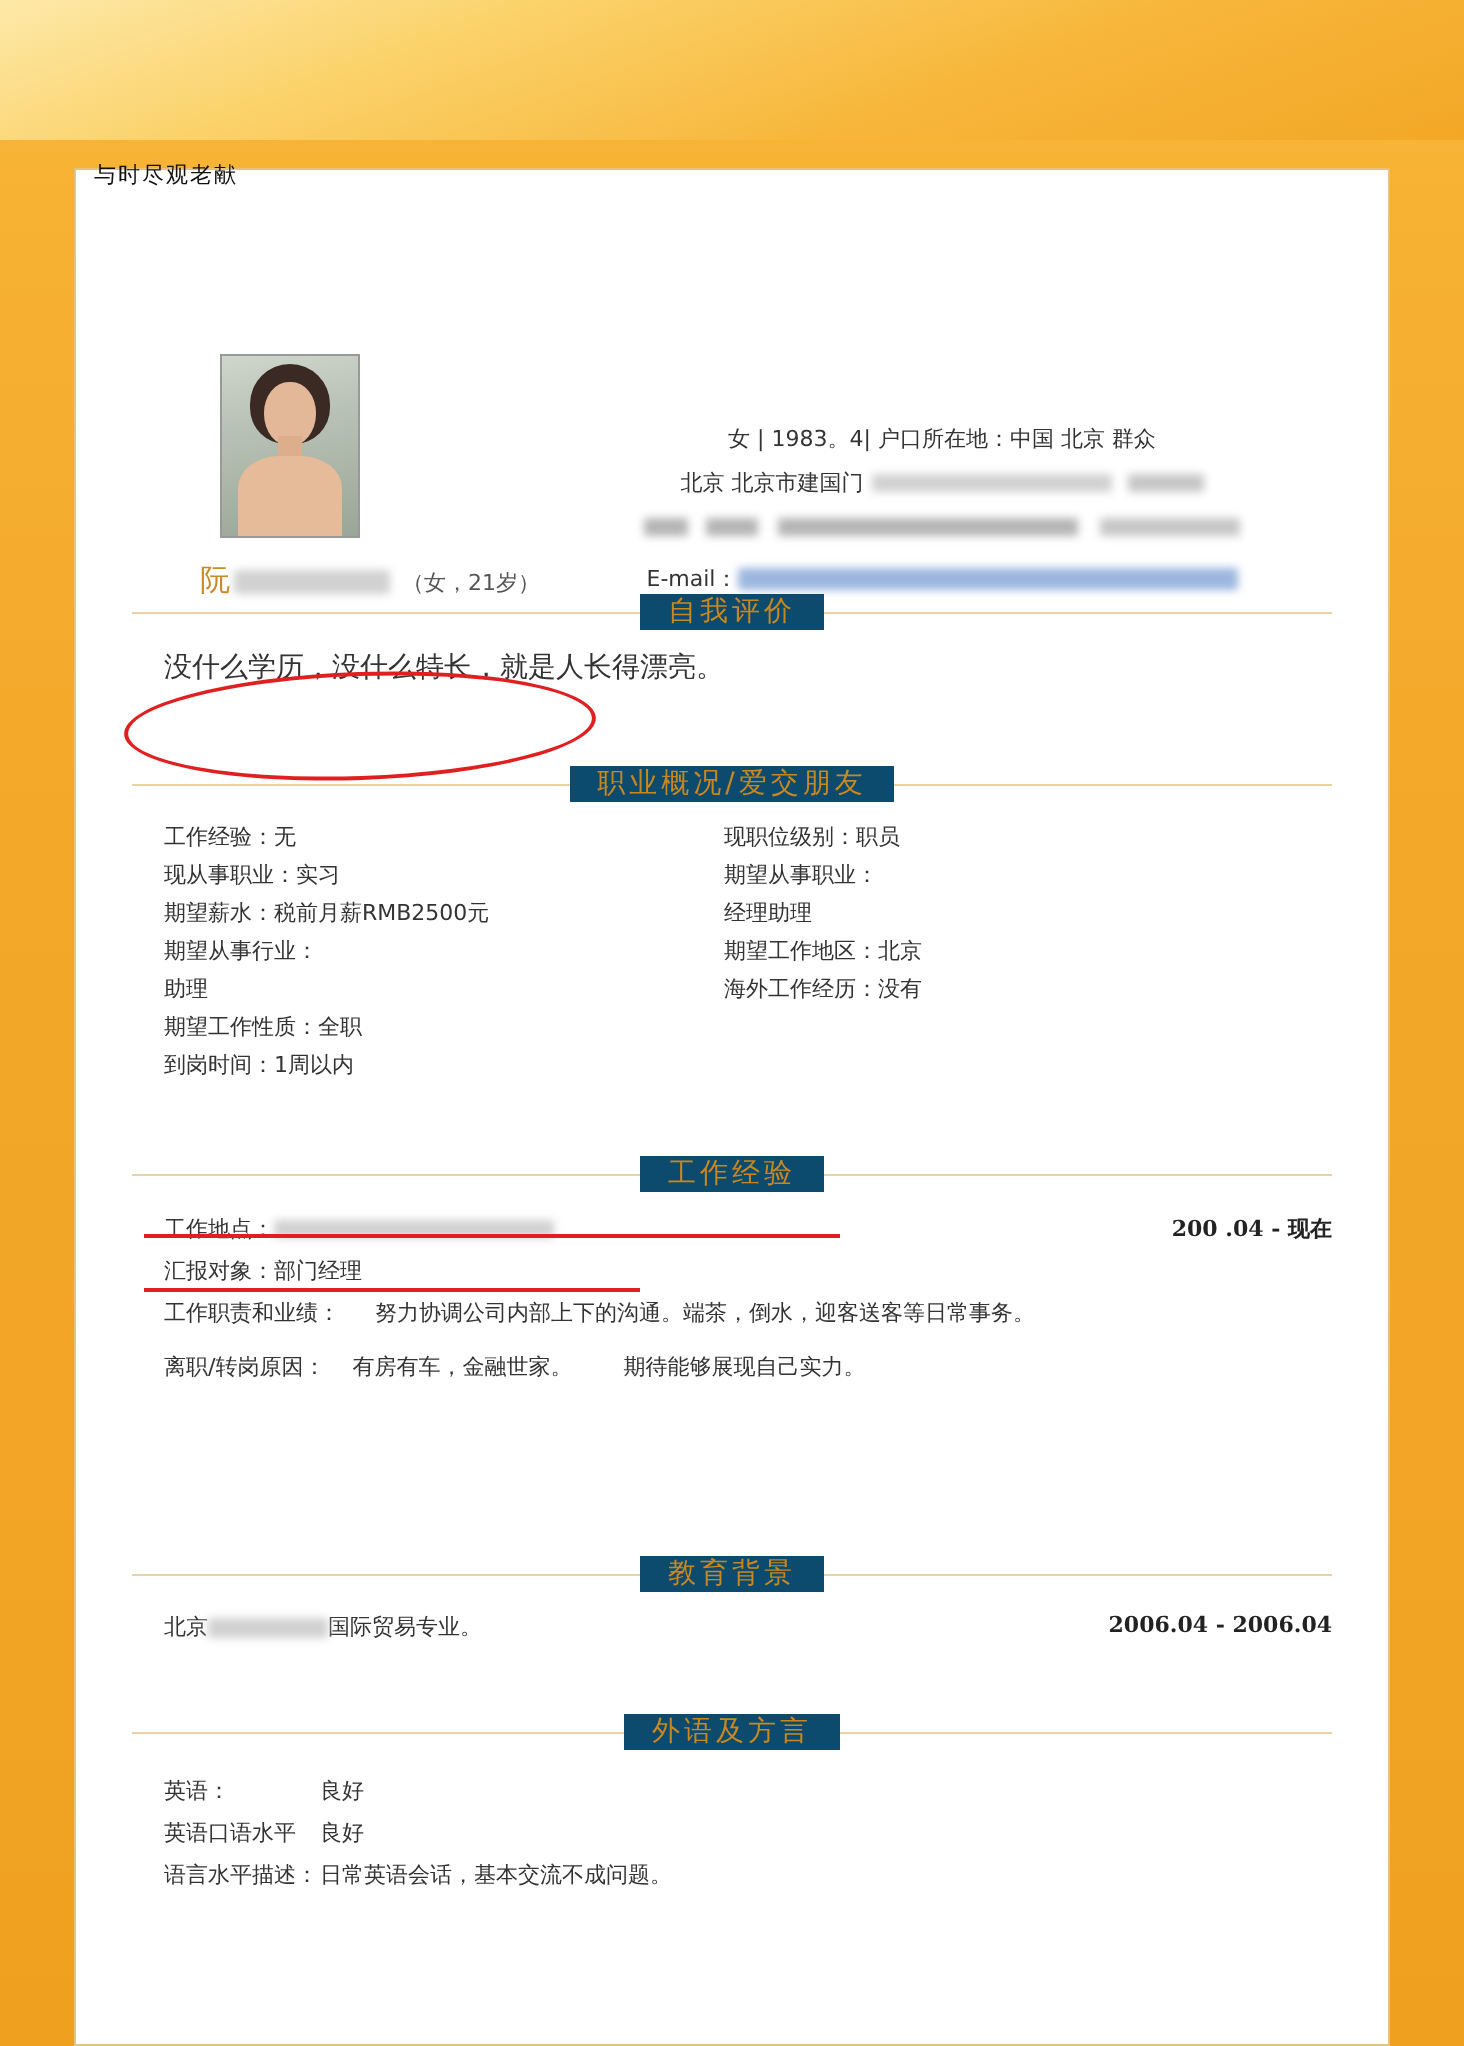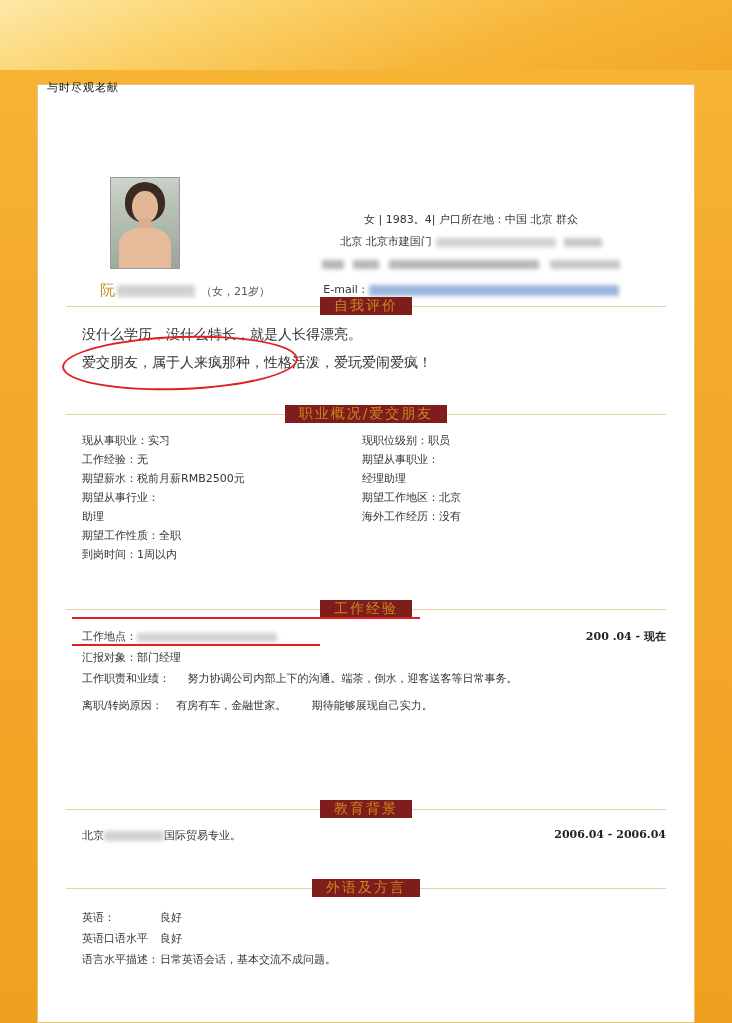--- a/index.html
+++ b/index.html
@@ -172,21 +172,21 @@
   .info-right .row { white-space: nowrap; }
   .email-row {
     margin-top: 4px;
   }
   .sec-title {
     font-size: 14px;
     color: #c8881f;
     display: inline-block;
     padding: 0 14px;
     position: relative;
-    background: #7f1d1d;
+    background: #0c4a6e;
     letter-spacing: 2px;
   }
   .sec-rule {
     position: absolute;
     left: 0; right: 0;
     top: 50%;
     border-top: 1px solid #e9d2a3;
     z-index: 0;
   }
   .sec-title { z-index: 1; }
@@ -303,33 +303,32 @@
 
   <div style="height:42px"></div>
 
   <div class="sec-wrap">
     <div class="sec-rule"></div>
     <span class="sec-title">自我评价</span>
   </div>
   <div class="body-text">
     <div>没什么学历，没什么特长，就是人长得漂亮。</div>
     <div style="height:6px"></div>
-    <div>爱交朋友，属于人来疯那种，性格活泼，爱玩爱闹爱疯！</div>
   </div>
 
   <div style="height:18px"></div>
 
   <div class="sec-wrap">
     <div class="sec-rule"></div>
     <span class="sec-title">职业概况/爱交朋友</span>
   </div>
   <div class="two-col">
     <div class="col-l">
+      <div>  工作经验：无</div>
       <div>现从事职业：实习</div>
-      <div>  工作经验：无</div>
       <div>  期望薪水：税前月薪RMB2500元</div>
       <div>  期望从事行业：</div>
       <div>        助理</div>
       <div>  期望工作性质：全职</div>
       <div>  到岗时间：1周以内</div>
     </div><div class="col-r">
       <div>现职位级别：职员</div>
       <div></div>
       <div>期望从事职业：</div>
       <div>     经理助理</div>

